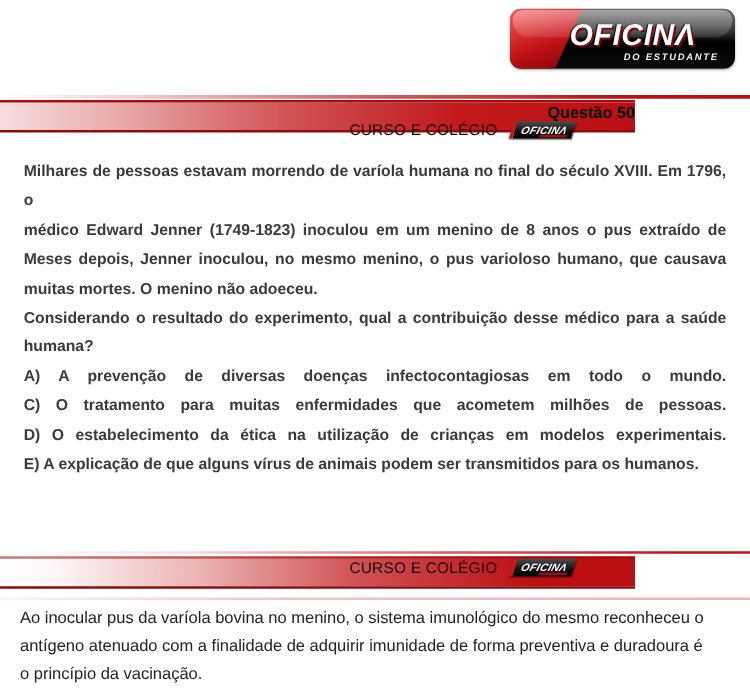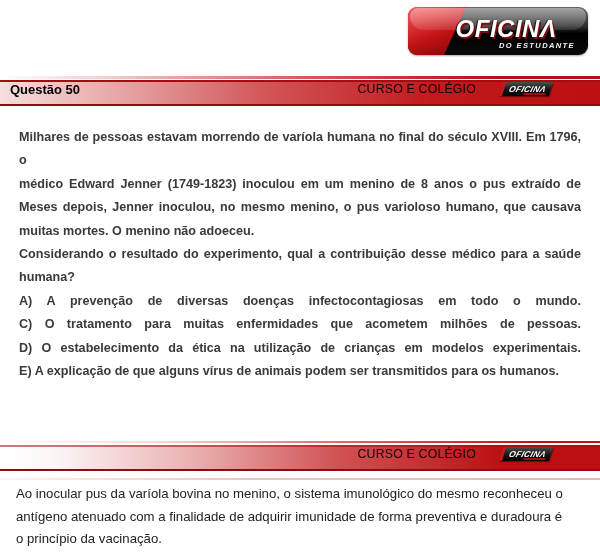--- a/index.html
+++ b/index.html
@@ -18,33 +18,33 @@
         background:linear-gradient(180deg,rgba(255,255,255,.40),rgba(255,255,255,.10));}
   .logo-word{position:absolute;left:22px;top:8px;width:152px;text-align:center;
         font-style:italic;font-weight:bold;font-size:24px;color:#fff;
         text-shadow:1.5px 1.5px 0 #7e0b0d,-1px 0 1px rgba(0,0,0,.85);letter-spacing:.5px;}
   .logo-tagline{position:absolute;right:13px;bottom:5px;font-style:italic;font-weight:bold;
         font-size:7.5px;letter-spacing:1.4px;color:#f2f2f2;margin-left:12px;}
 
   
   .thinline1{position:absolute;top:76px;left:0;width:600px;height:3px;
         background:linear-gradient(90deg,#fff 0%,#f2cccc 18%,#d65c5e 50%,#bd1013 82%,#b80e12 100%);}
-  .bar{position:absolute;left:0;width:600px;height:26px;display:flex;align-items:flex-start;
-        box-sizing:border-box;border-top:2px solid #a10d11;border-bottom:2px solid #8e0b0e;}
+  .bar{position:absolute;left:0;width:508px;height:26px;display:flex;align-items:flex-end;
+        box-sizing:border-box;border-top:2px solid #a10d11;border-bottom:2px solid #8e0b0e;flex-direction:column;}
   .bar1{top:80px;background:linear-gradient(90deg,#f7dede 0%,#e6a6a6 20%,#d15355 45%,#c21a1d 72%,#bc0f13 100%);}
   .thinline2{position:absolute;top:441px;left:0;width:600px;height:2px;
         background:linear-gradient(90deg,#fff 0%,#f5dcdc 25%,#d66163 60%,#c01216 90%);}
   .bar2{top:445px;background:linear-gradient(90deg,#ffffff 0%,#fdf6f6 9%,#eab1b1 32%,#d15355 56%,#bc0f13 84%);
         border-top:2px solid rgba(161,13,17,.55);}
   .pinkline{position:absolute;top:478px;left:0;width:600px;height:2px;
         background:linear-gradient(90deg,#fdf3f3 0%,#eec4c4 40%,#e7b5b5 100%);}
   .bar-title{font-weight:bold;font-size:13px;color:#000;}
   .bar1 .bar-title{padding-left:10px;}
   .bar2 .bar-title{padding-left:50px;}
-  .bar-right{margin-left:auto;padding-right:49px;display:flex;align-items:center;gap:25px;}
+  .bar-right{margin-left:auto;padding-right:49px;display:flex;align-items:center;gap:11px;}
   .brand-text{font-size:12.3px;color:#150101;letter-spacing:.2px;}
   .mini-logo{position:relative;width:47px;height:14px;transform:skewX(-17deg);
         background:linear-gradient(180deg,#4e4e4e 0%,#161616 55%,#000 100%);
         border-left:3px solid #c2191c;display:flex;align-items:center;justify-content:center;
         box-shadow:1px 1px 1px rgba(0,0,0,.45);}
   .mini-logo-text{font-style:italic;font-weight:bold;font-size:8.5px;color:#fff;letter-spacing:.3px;}
   .mini-logo-underline{position:absolute;bottom:1px;right:4px;width:22px;height:2px;background:#a40d10;}
 
   
   .qblock{position:absolute;top:126px;left:19px;right:19px;}

